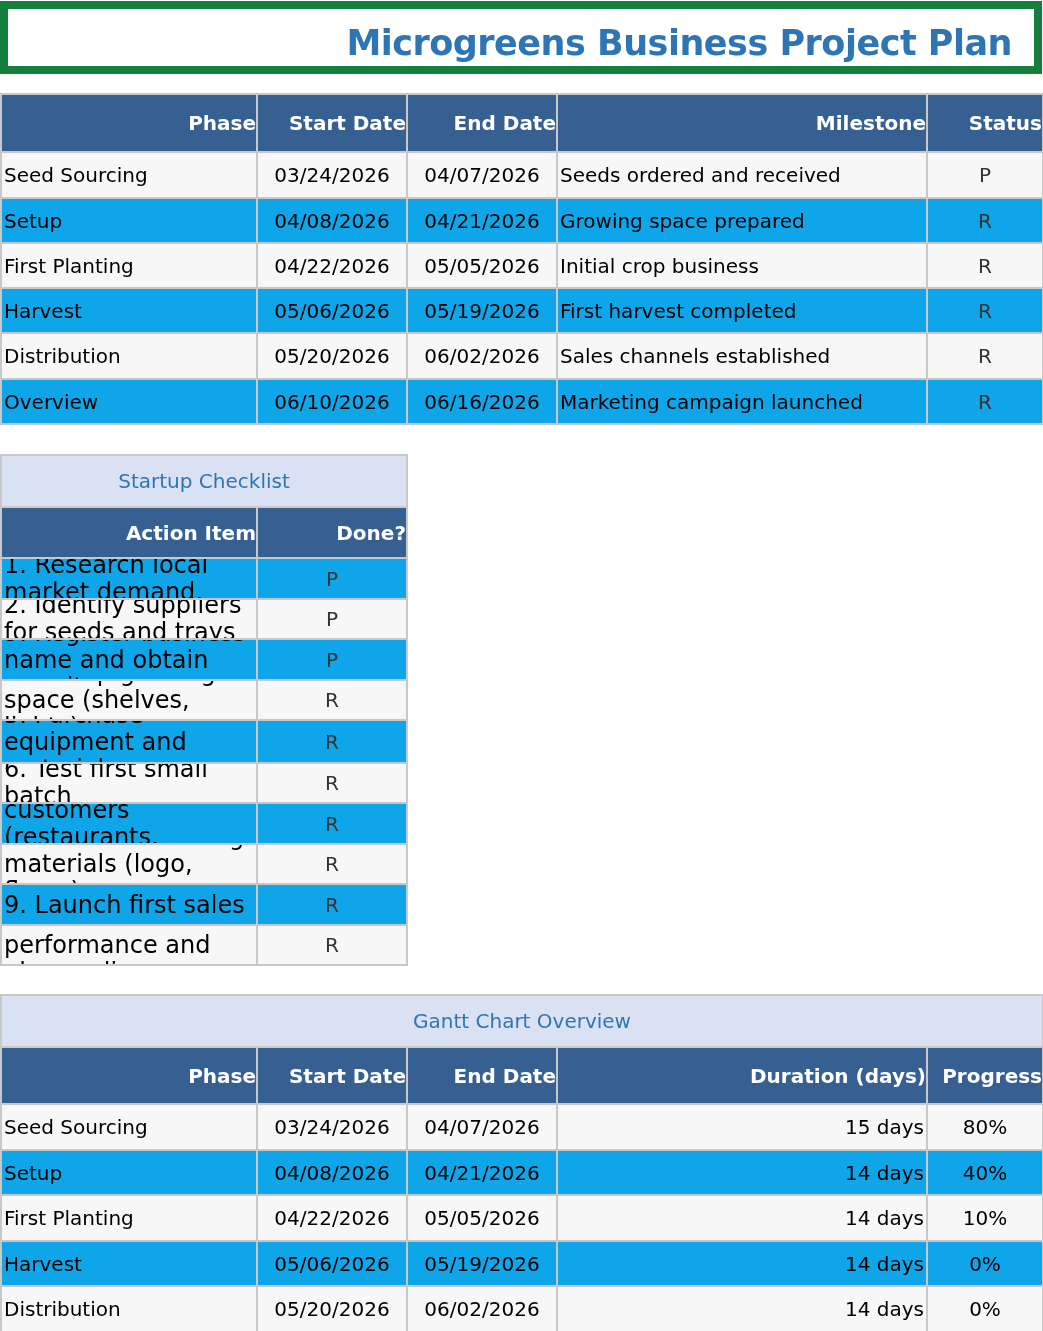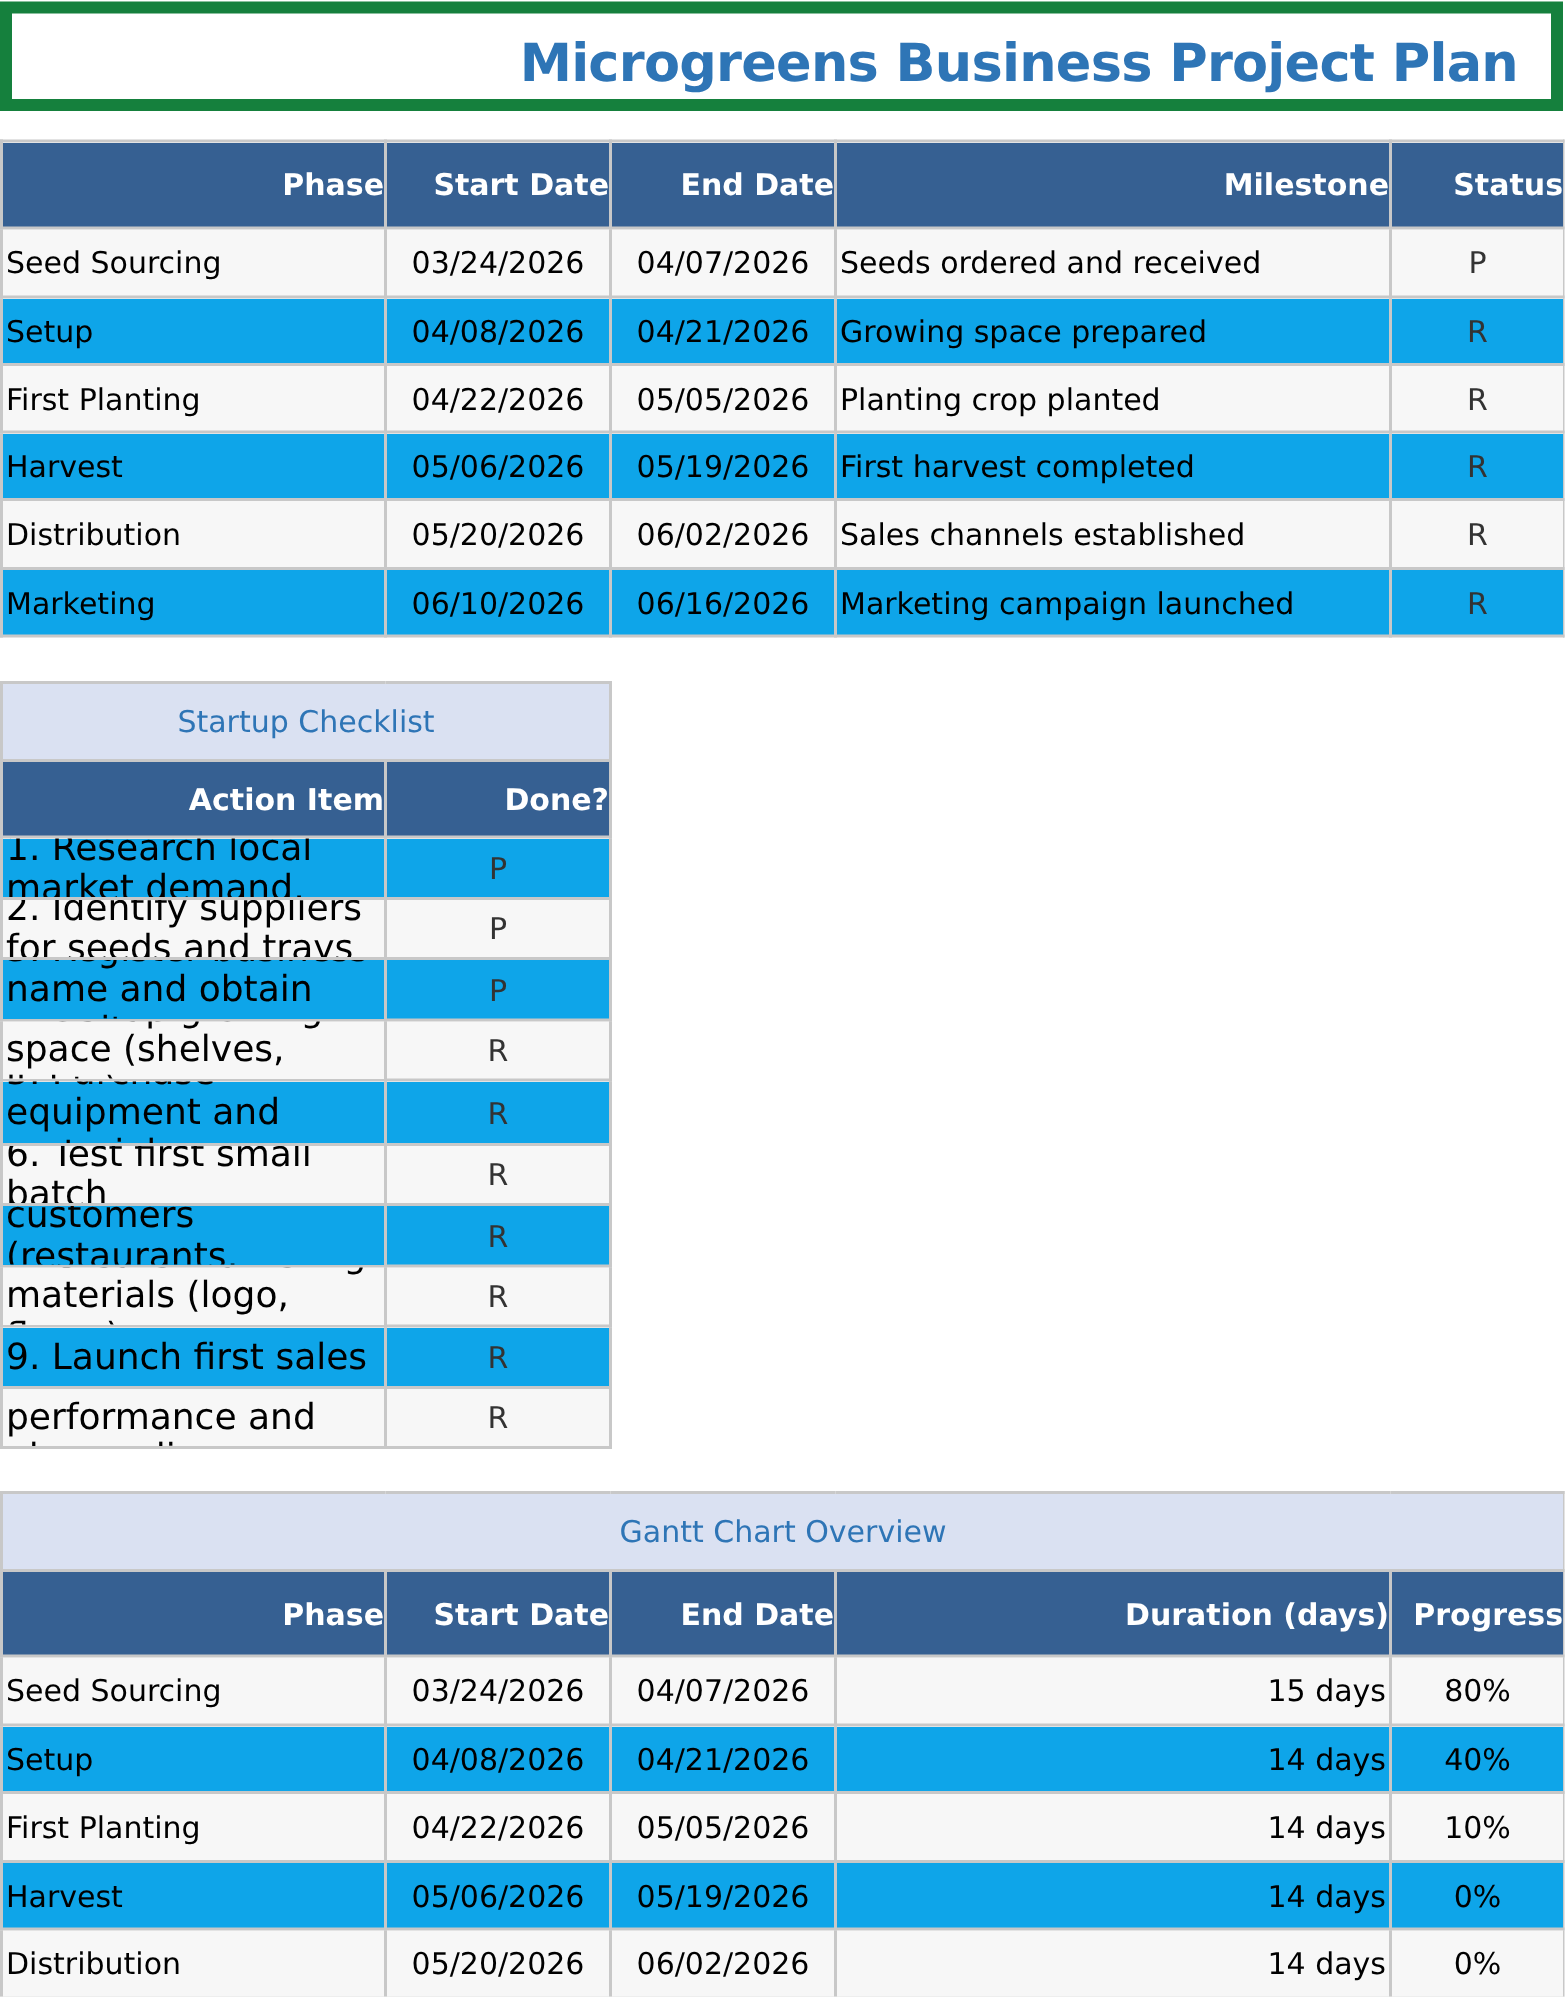--- a/index.html
+++ b/index.html
@@ -58,39 +58,39 @@
     <td class="left">Setup</td>
     <td class="center">04/08/2026</td>
     <td class="center">04/21/2026</td>
     <td class="left">Growing space prepared</td>
     <td class="status">R</td>
   </tr>
   <tr class="odd" style="height:45px">
     <td class="left">First Planting</td>
     <td class="center">04/22/2026</td>
     <td class="center">05/05/2026</td>
-    <td class="left">Planting crop planted</td>
+    <td class="left">Initial crop business</td>
     <td class="status">R</td>
   </tr>
   <tr class="even" style="height:45px">
     <td class="left">Harvest</td>
     <td class="center">05/06/2026</td>
     <td class="center">05/19/2026</td>
     <td class="left">First harvest completed</td>
     <td class="status">R</td>
   </tr>
   <tr class="odd" style="height:46px">
     <td class="left">Distribution</td>
     <td class="center">05/20/2026</td>
     <td class="center">06/02/2026</td>
     <td class="left">Sales channels established</td>
     <td class="status">R</td>
   </tr>
   <tr class="even" style="height:45px">
-    <td class="left">Marketing</td>
+    <td class="left">Overview</td>
     <td class="center">06/10/2026</td>
     <td class="center">06/16/2026</td>
     <td class="left">Marketing campaign launched</td>
     <td class="status">R</td>
   </tr>
 </tbody>
   </table>
 
 <table class="grid" style="left:0; top:454px; width:406px;">
   <colgroup>

